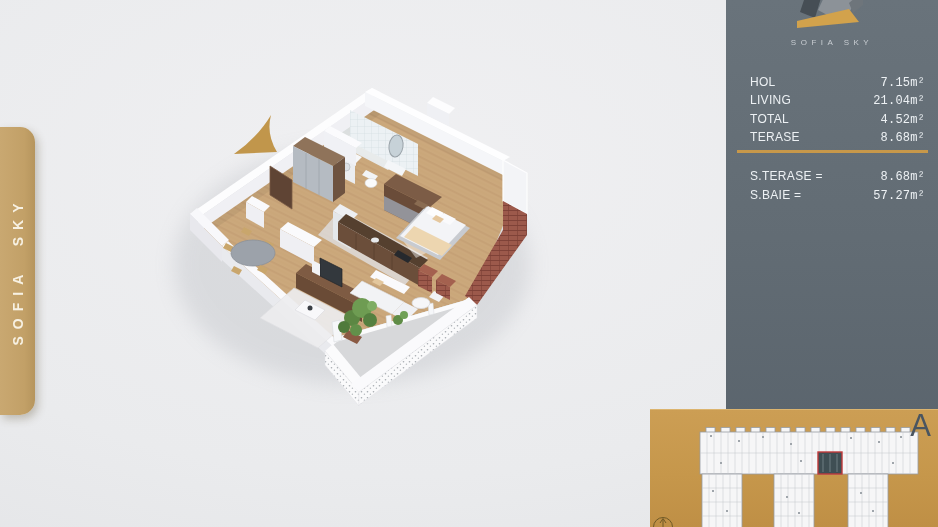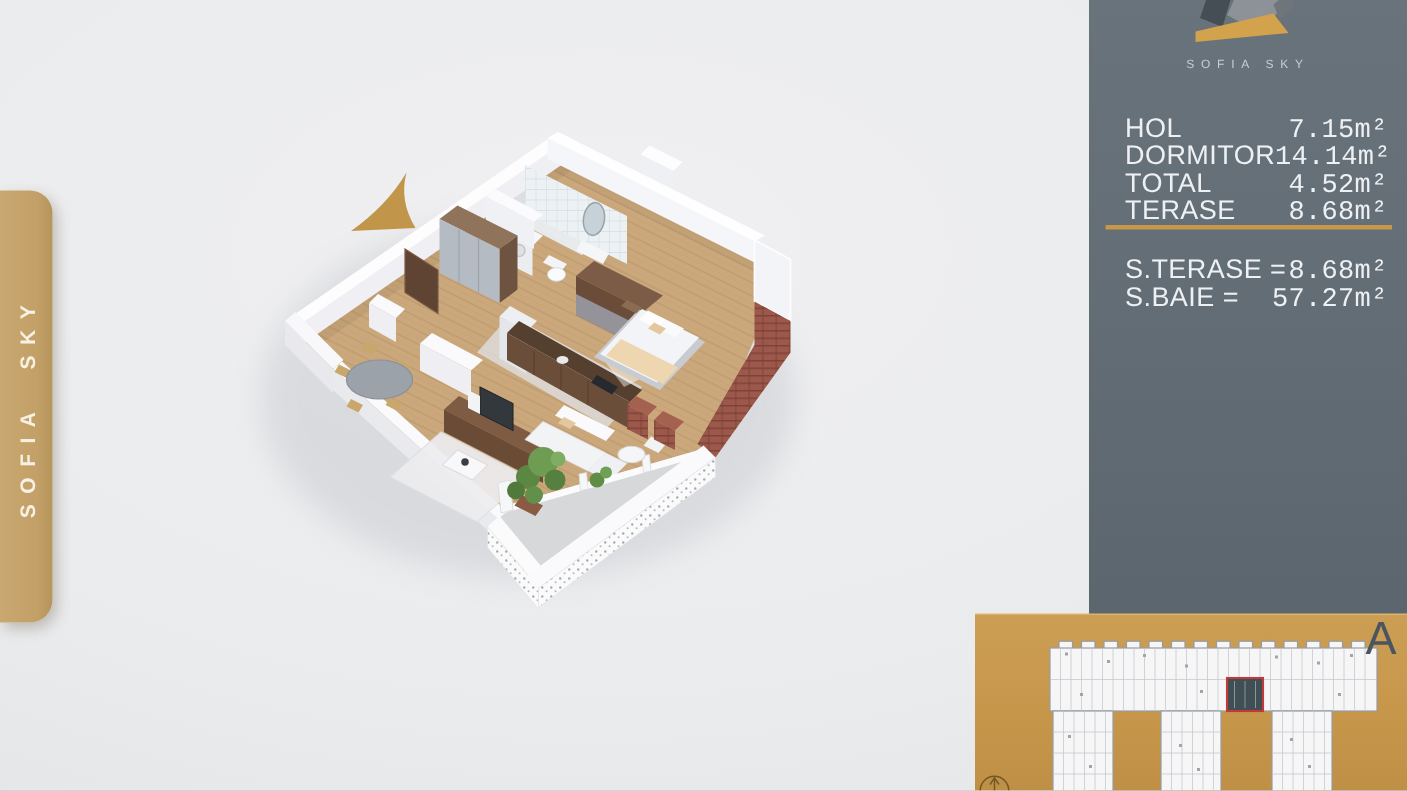--- a/index.html
+++ b/index.html
@@ -27,21 +27,21 @@
   
   .info-panel{
     position:absolute;right:0;top:0;width:212px;height:527px;
     background:linear-gradient(180deg,#69737B 0%,#626C74 45%,#57616A 100%);
     color:#EDF1F4;overflow:hidden;
   }
   .logo-block{text-align:center;}
   .logo-block svg{display:block;margin:-9px auto 0 auto;}
   .logo-caption{font-size:8px;letter-spacing:4.5px;color:#C9CED3;margin-top:1px;text-align:center;}
   .room-list{margin:28px 13px 0 24px;}
-  .row{display:flex;justify-content:space-between;align-items:baseline;height:18.3px;font-size:18px;letter-spacing:.3px;}
+  .row{display:flex;justify-content:space-between;align-items:baseline;height:18.3px;font-size:12px;letter-spacing:.3px;}
   .row .rv{letter-spacing:.2px;font-family:Liberation Mono, monospace;}
   .gold-divider{height:3px;background:#C7984A;margin:2px 10px 0 11px;}
   .totals{margin:16px 13px 0 24px;}
   .totals .row{height:19px;}
 
   
   .minimap-panel{
     position:absolute;left:650px;top:409px;width:288px;height:118px;
     background:linear-gradient(180deg,#CC9E54 0%,#C6974B 55%,#BF8F45 100%);
     border-top:1px solid #DCB46E;overflow:hidden;
@@ -218,22 +218,22 @@
       </svg>
       <div class="logo-caption">SOFIA SKY</div>
     </div>
 
     <div class="room-list">
       <div class="row">
         <span class="rl">HOL</span>
         <span class="rv">7.15m²</span>
       </div>
       <div class="row">
-        <span class="rl">DORMITOR</span>
-        <span class="rv">14.14m²</span>
+        <span class="rl">LIVING</span>
+        <span class="rv">21.04m²</span>
       </div>
       <div class="row">
         <span class="rl">TOTAL</span>
         <span class="rv">4.52m²</span>
       </div>
       <div class="row">
         <span class="rl">TERASE</span>
         <span class="rv">8.68m²</span>
       </div>
     </div>

